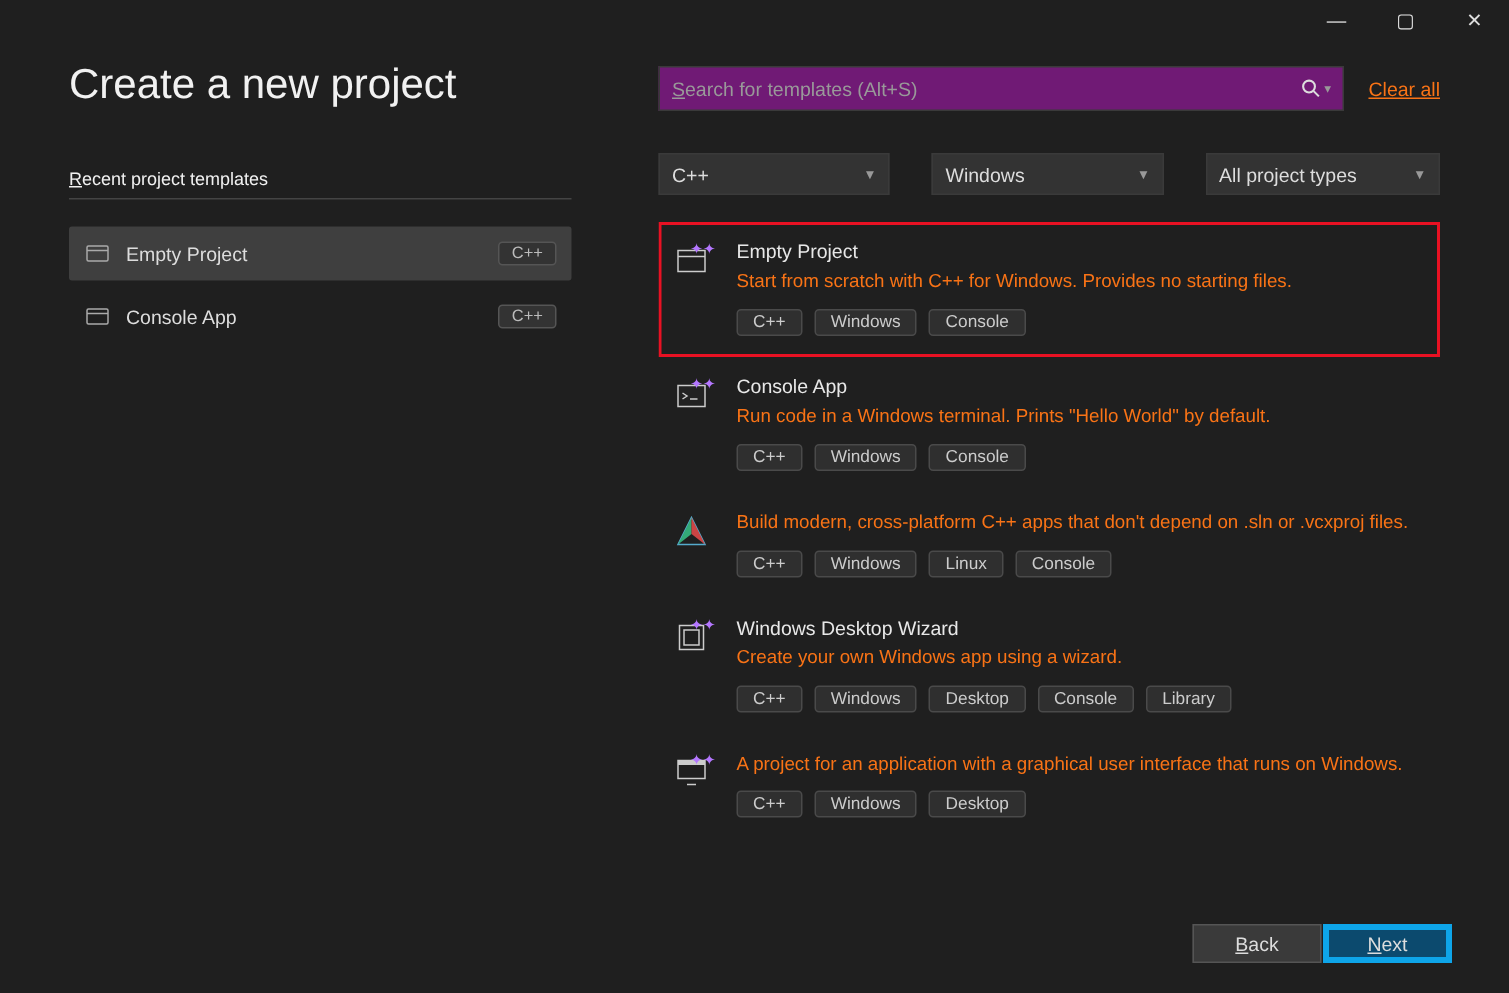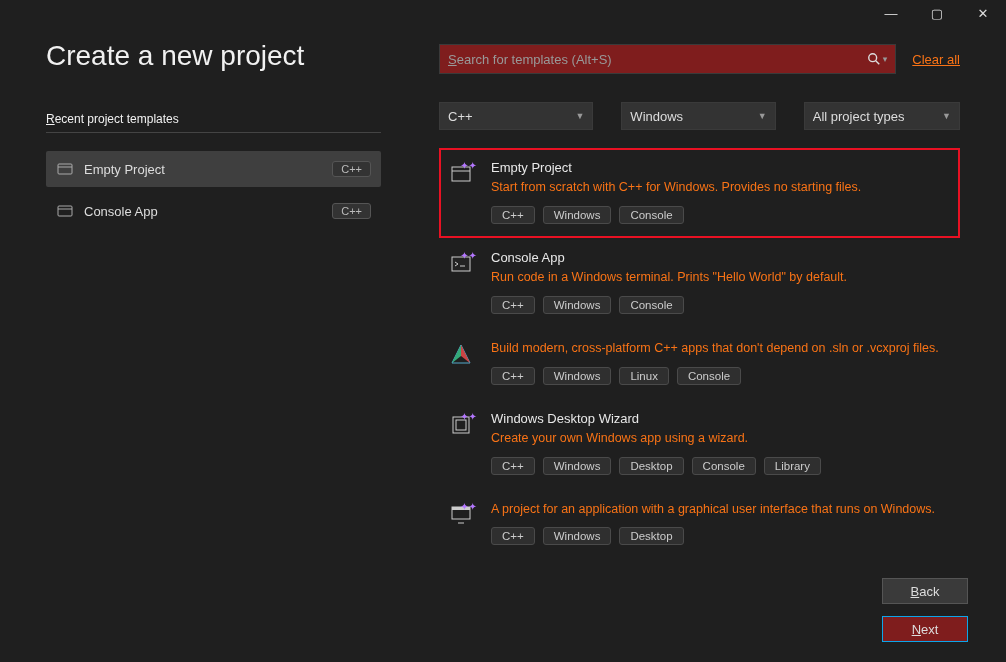--- a/index.html
+++ b/index.html
@@ -85,21 +85,21 @@
   }
   .toprow {
     display: flex;
     align-items: center;
     gap: 16px;
     margin-top: 14px;
   }
   .searchbox {
     flex: 1;
     height: 30px;
-    background: #7f1d1d;
+    background: #701a75;
     border: 1px solid #3a3a3a;
     display: flex;
     align-items: center;
     padding: 0 8px;
   }
   .searchbox .mag {
     color: #ddd;
     font-size: 14px;
     display:flex; align-items:center; gap:2px;
   }
@@ -184,37 +184,36 @@
     background: #2f2f2f;
     border: 1px solid #4a4a4a;
     padding: 2px 10px;
     border-radius: 3px;
   }
   .footer {
     position: absolute;
     bottom: 20px;
     right: 38px;
     display: flex;
-    gap: 12px;
-    flex-direction: column;
+    gap: 1px;
   }
   .btn {
     width: 86px;
     height: 26px;
     background: #3a3a3a;
     border: 1px solid #555;
     color: #ddd;
     display: flex;
     align-items: center;
     justify-content: center;
     font-size: 13px;
   }
   .btn.primary {
-    border: 1px solid #0ea5e9;
-    background: #7f1d1d;
+    border: 4px solid #0ea5e9;
+    background: #0c4a6e;
     align-items: center;
   }
   .u { text-decoration: underline; }
 </style>
 </head>
 <body>
 
 <div class="titlebar">
   <div class="titlebar-btn">—</div>
   <div class="titlebar-btn">▢</div>

